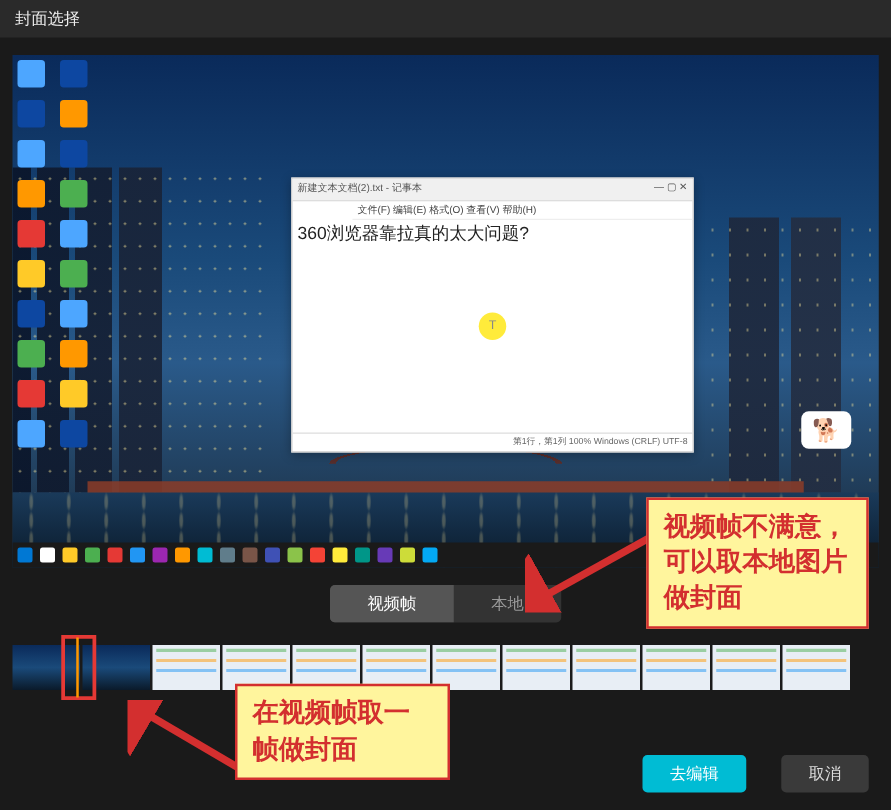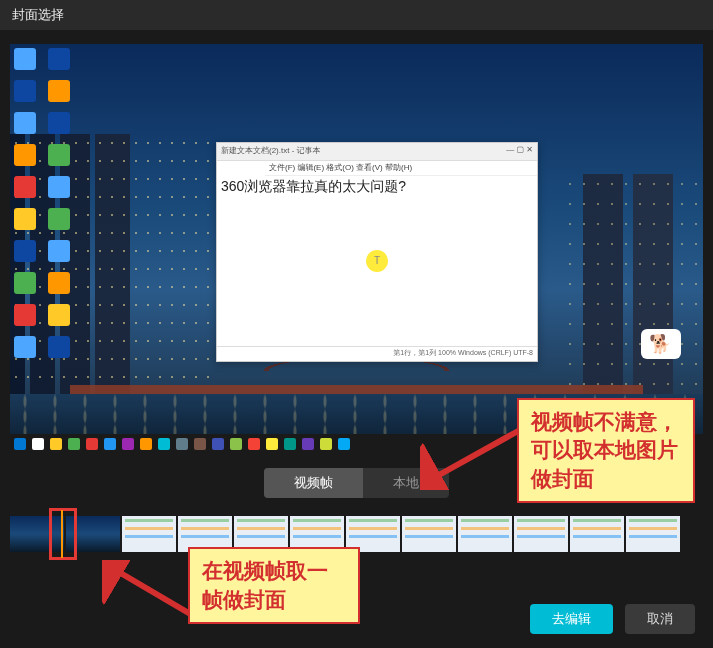--- a/index.html
+++ b/index.html
@@ -73,21 +73,21 @@
     grid-template-columns: 28px 28px; gap: 10px 6px;
   }
   .dicon { width:22px; height:22px; border-radius:3px; }
   .c1{background:#4da6ff;} .c2{background:#0d47a1;} .c3{background:#ff9800;}
   .c4{background:#4caf50;} .c5{background:#e53935;} .c6{background:#ffca28;}
   .emoji-sticker {
     position:absolute; right:22px; bottom:95px; width:40px; height:30px;
     background:#fff; border-radius:6px; font-size:18px; text-align:center; line-height:30px;
   }
   .notepad-window {
-    position:absolute; top:98px; left:206px; width:322px; height:220px;
+    position:absolute; top:98px; left:223px; width:322px; height:220px;
     background:#fff; border:1px solid #ccc; box-shadow:0 2px 8px rgba(0,0,0,.3);
   }
   .notepad-titlebar {
     height:18px; background:#f0f0f0; border-bottom:1px solid #ddd;
     font-size:8px; color:#555; padding:2px 4px; display:flex; justify-content:space-between;
   }
   .notepad-menu {
     height:15px; font-size:8px; color:#444; padding:1px 4px; border-bottom:1px solid #eee;margin-left:48px;
   }
   .notepad-body { height:calc(100% - 48px); position:relative; }
@@ -139,21 +139,21 @@
   .thumb-select {
     position:absolute; left:39px; top:-8px; width:28px; height:52px;
     border:3px solid #e53935; pointer-events:none; z-index:5;
   }
   .thumb-playhead {
     position:absolute; left:51px; top:-6px; width:2px; height:48px;
     background:#ff9800; z-index:6;
   }
 
   .footer-buttons {
-    position:absolute; bottom:14px; right:18px; display:flex; gap:12px;
+    position:absolute; bottom:14px; right:18px; display:flex; gap:28px;
   }
   .btn {
     padding:6px 22px; font-size:13px; border-radius:4px; cursor:pointer;
     border:none;
   }
   .btn-primary { background:#00bcd4; color:#fff; }
   .btn-secondary { background:#3a3a3a; color:#ddd; }
 
   
   .annot {

